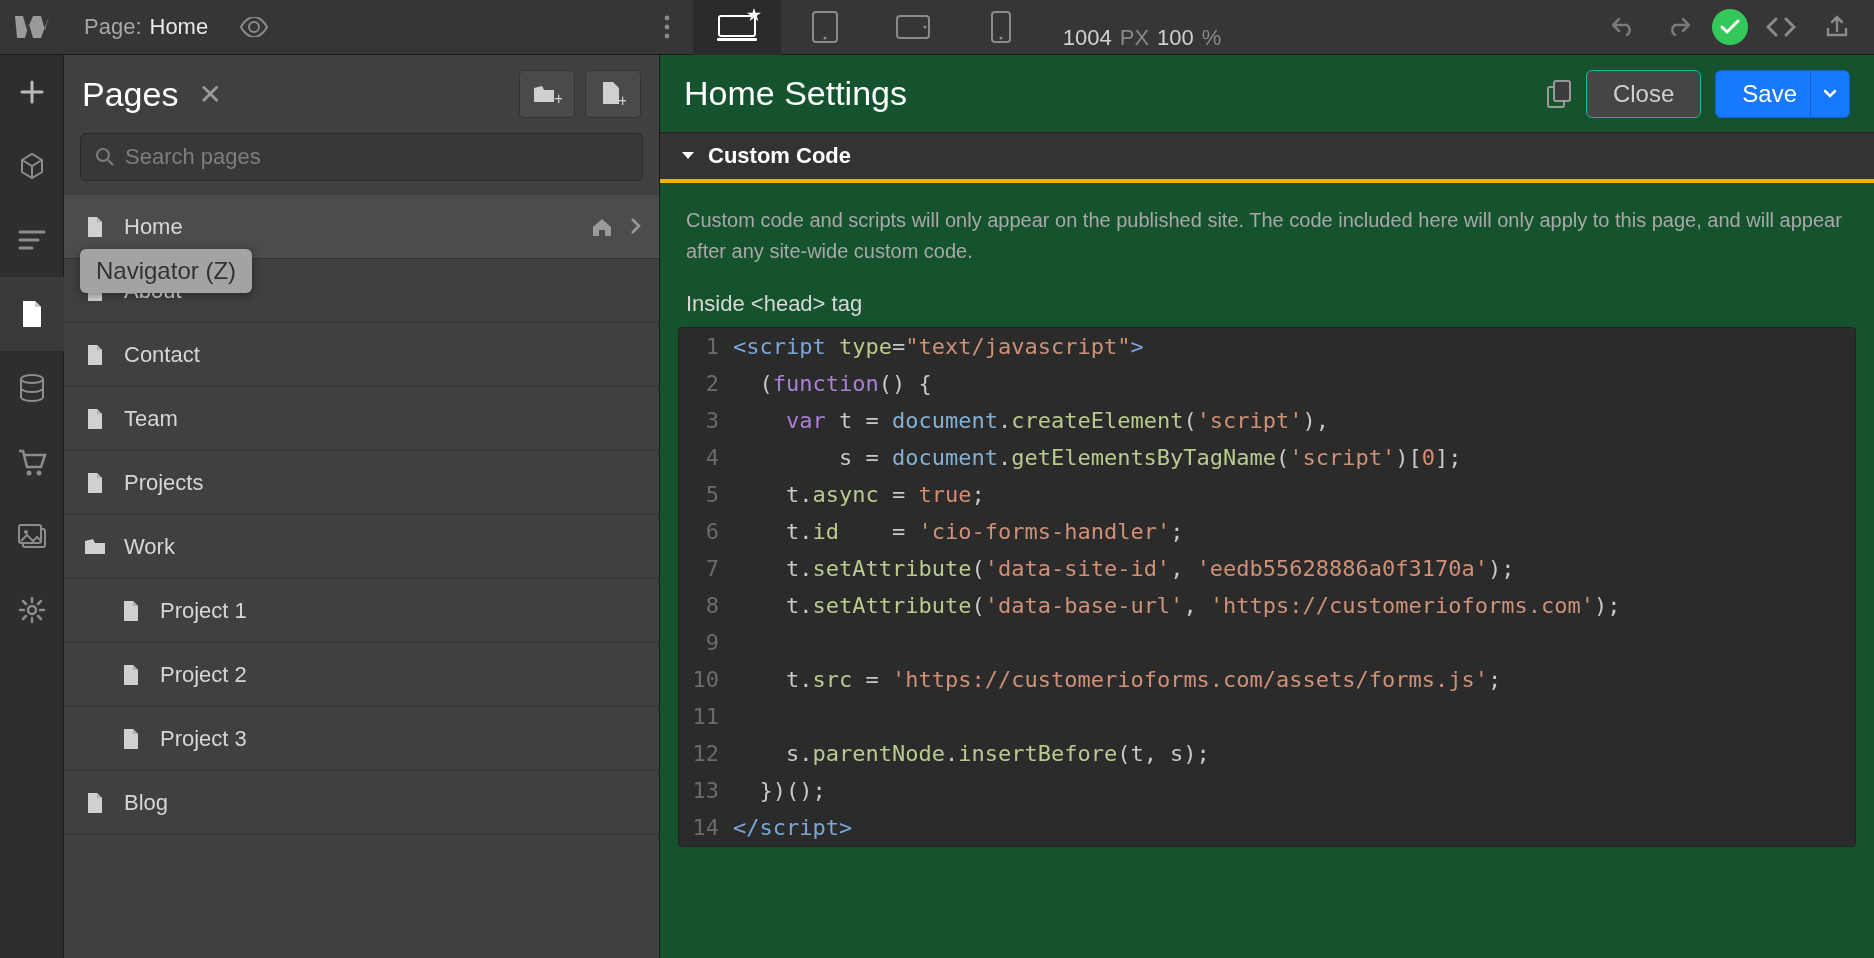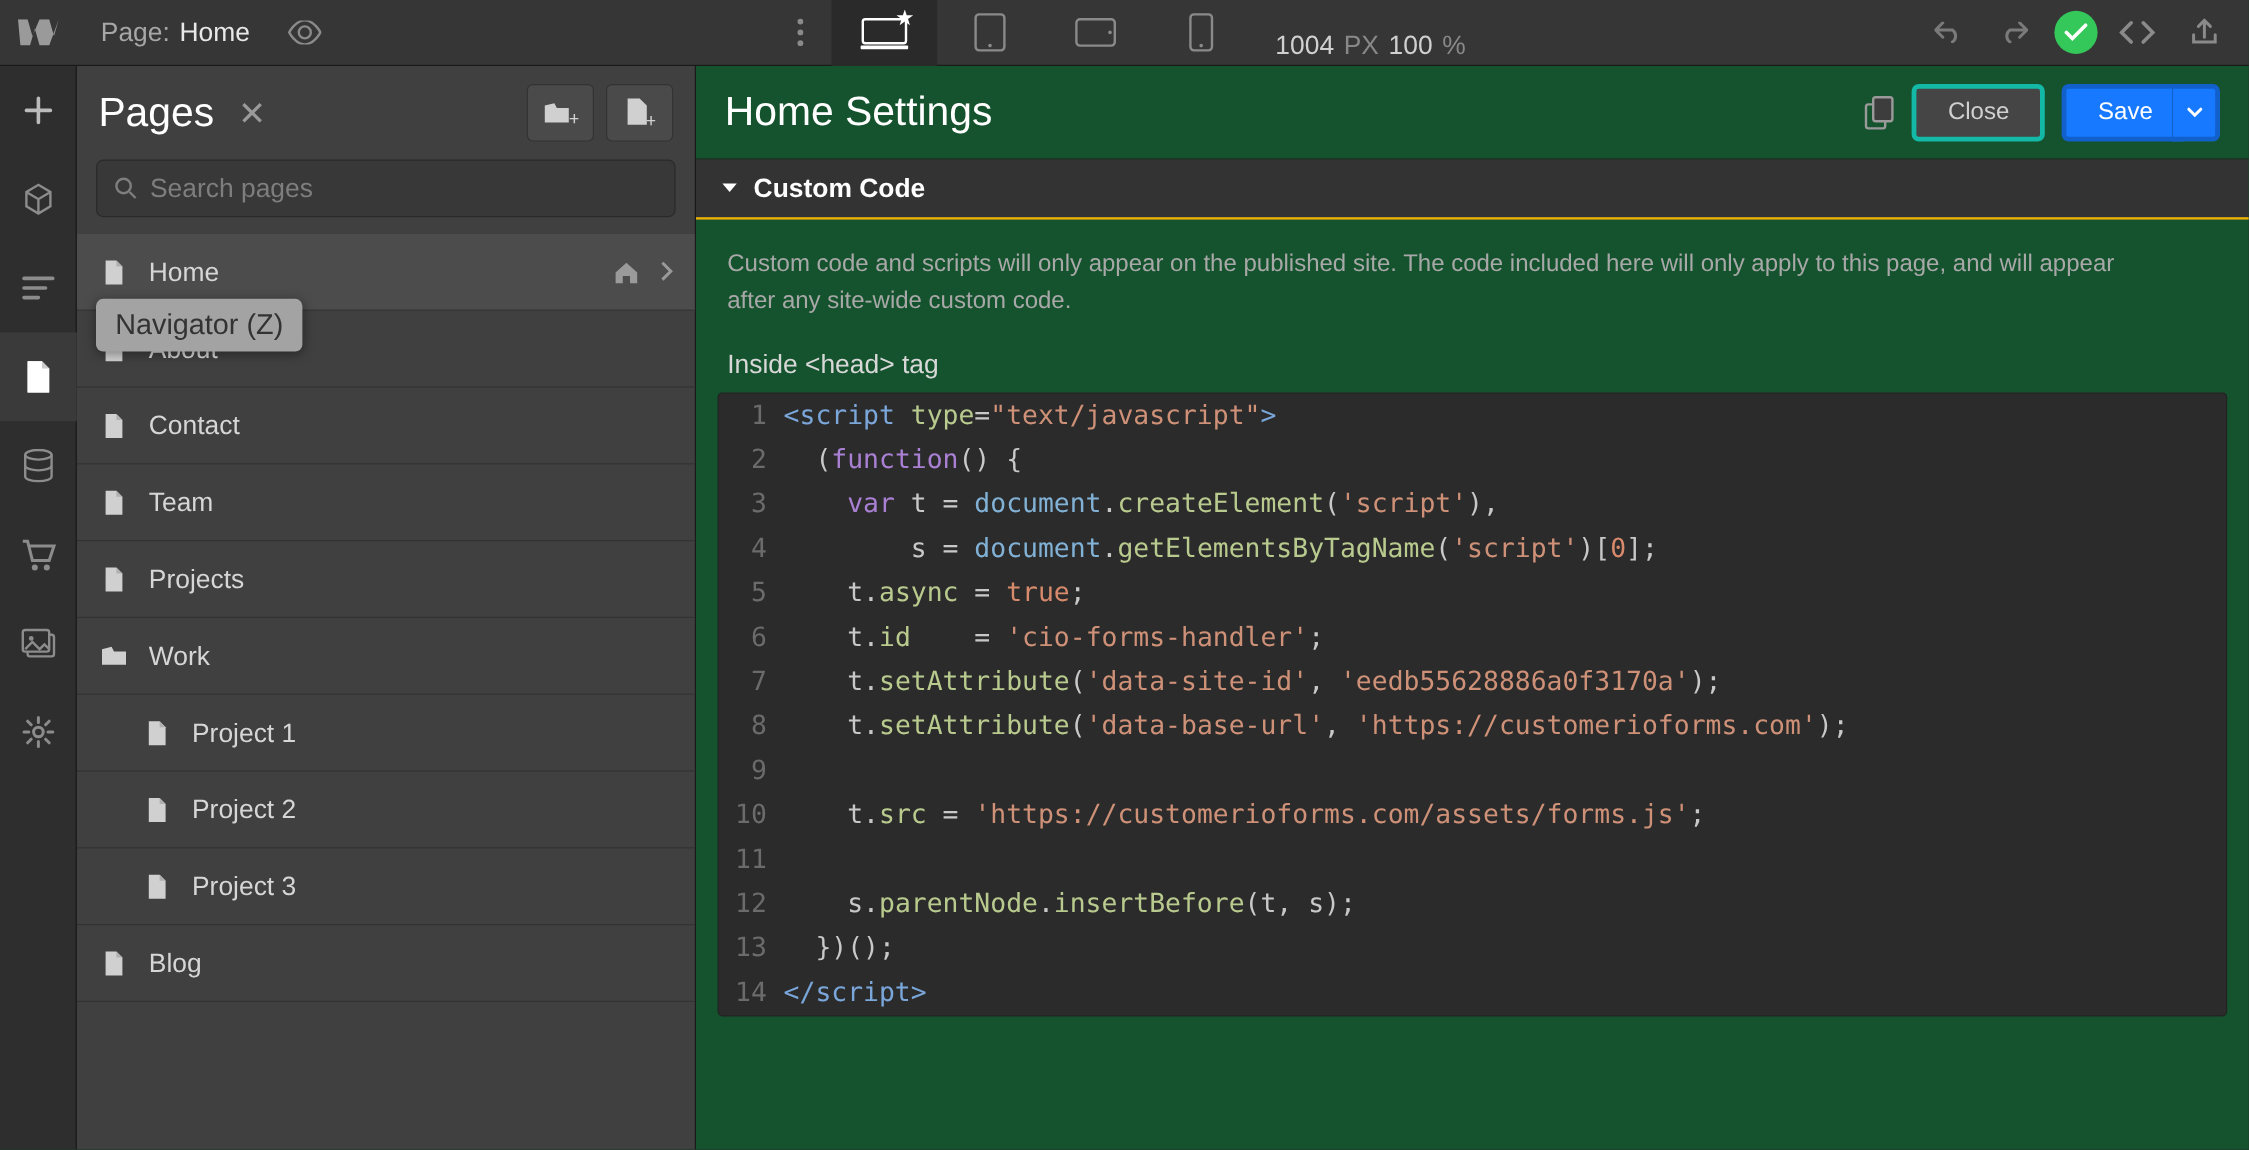--- a/index.html
+++ b/index.html
@@ -134,21 +134,21 @@
   color: #333;
   font-size: 24px;
   padding: 8px 16px;
   border-radius: 6px;
   box-shadow: 0 2px 10px rgba(0,0,0,0.4);
   white-space: nowrap;
   z-index: 10;
 }
 
 .pages-panel {
-  width: 516px;
+  width: 596px;
   background: #404040;
   border-right: 1px solid #1a1a1a;
   display: flex;
   flex-direction: column;
 }
 .pages-header {
   height: 78px;
   display: flex;
   align-items: center;
   padding: 0 18px;
@@ -252,24 +252,24 @@
 .settings-actions {
   margin-left: auto;
   display: flex;
   align-items: center;
   gap: 14px;
 }
 .btn {
   height: 48px;
   padding: 0 26px;
   border-radius: 6px;
-  font-size: 20px;
-  display: flex;
-  align-items: center;
-  border: 4px solid #14b8a6;
+  font-size: 24px;
+  display: flex;
+  align-items: center;
+  border: 1px solid #14b8a6;
 }
 .btn.close { background: #454545; color: #d0d0d0; }
 .btn.save { background: #1779ff; color: #fff; border-color: #1260cc; }
 .btn.save-caret {
   width: 40px;
   padding: 0;
   justify-content: center;
   background: #1779ff;
   color: #fff;
   border-color: #1260cc;
@@ -279,21 +279,21 @@
   border-bottom-left-radius: 0;
 }
 
 .section-hdr {
   height: 50px;
   display: flex;
   align-items: center;
   gap: 12px;
   padding: 0 20px;
   background: #333;
-  border-bottom: 2px solid #eab308;
+  border-bottom: 4px solid #eab308;
   font-size: 22px;
   font-weight: 600;
   color: #fff;
 }
 .desc {
   padding: 22px 26px 6px;
   font-size: 20px;
   line-height: 1.55;
   color: #a8a8a8;
   max-width: 1220px;

